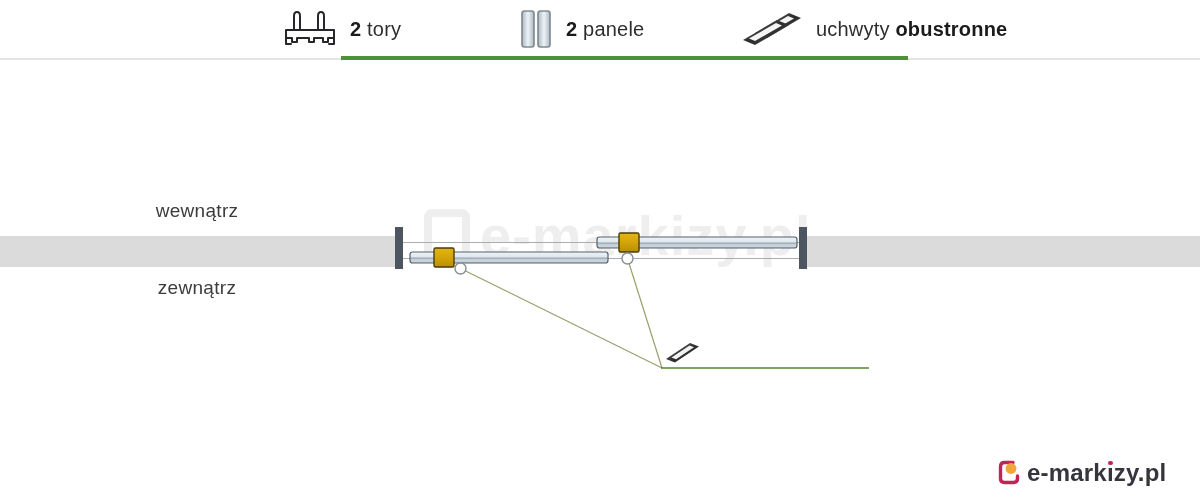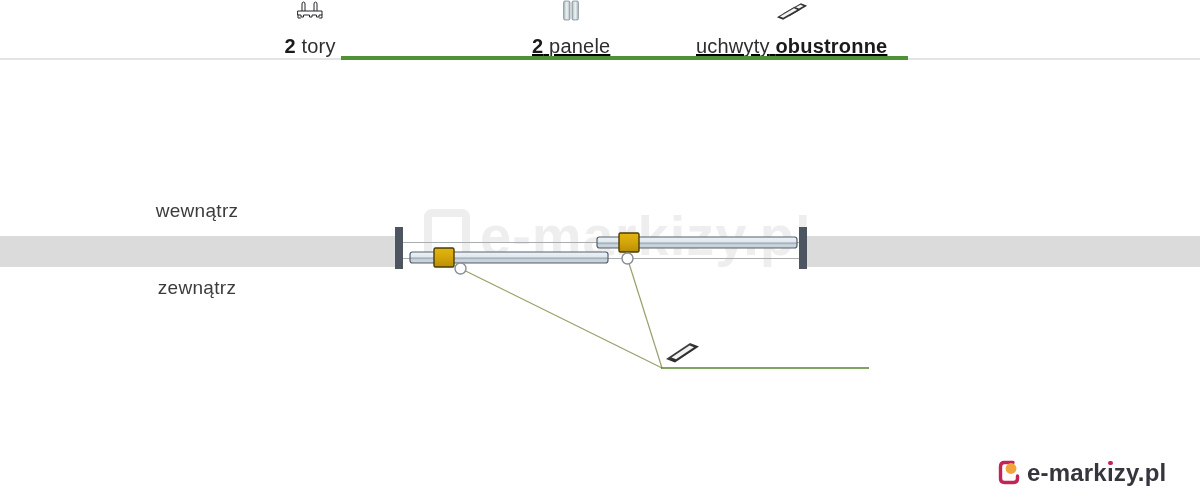--- a/index.html
+++ b/index.html
@@ -5,21 +5,21 @@
   html,body{margin:0;padding:0;background:#fff;}
   .page{
     position:relative;width:1200px;height:500px;background:#ffffff;
     font-family:"Liberation Sans", sans-serif;overflow:hidden;
   }
   
   .header{
     position:absolute;top:0;left:0;width:1200px;height:58px;background:#fff;
     border-bottom:2px solid #e4e4e4;z-index:5;
   }
-  .hitem{position:absolute;top:0;height:58px;display:flex;align-items:center;gap:14px;flex-direction:column;}
+  .hitem{position:absolute;top:0;height:58px;display:flex;align-items:center;gap:14px;}
   .hitem .htext{font-size:20px;color:#2e2e2e;letter-spacing:.2px;white-space:nowrap;}
   .hitem .htext b{color:#1b1b1b;font-weight:bold;}
   .green-underline{position:absolute;left:341px;top:56px;width:567px;height:4px;background:#4e9136;z-index:6;}
   
   .side-label{position:absolute;width:170px;text-align:center;font-size:19px;color:#3c3c3c;letter-spacing:.3px;}
   .label-inside{left:112px;top:200px;}
   .label-outside{left:112px;top:277px;}
   
   .watermark{
     position:absolute;left:424px;top:208px;display:flex;align-items:center;gap:10px;
@@ -58,36 +58,36 @@
           <path d="M34,22 L34,8 Q34,4 37,4 Q40,4 40,8 L40,22"></path>
 
           <path d="M2,22 L50,22 L50,30 L44,30 L44,34 L39,34 L39,30 L30,30 L30,34 L25,34 L25,30 L13,30 L13,34 L8,34 L8,30 L2,30 Z"></path>
           <path d="M2,30 L2,36 L7,36" fill="none"></path>
           <path d="M50,30 L50,36 L45,36" fill="none"></path>
         </g>
       </svg>
       <span class="htext"><b>2</b> <span>tory</span></span>
     </div>
 
-    <div class="hitem" style="left:532px;text-decoration:underline;">
+    <div class="hitem" style="left:520px;">
       <svg width="32" height="40" viewBox="0 0 32 40">
         <defs>
           <linearGradient id="pIconGrad" x1="0" y1="0" x2="1" y2="0">
             <stop offset="0" stop-color="#a9b8c0"></stop>
             <stop offset="0.5" stop-color="#eef4f7"></stop>
             <stop offset="1" stop-color="#a9b8c0"></stop>
           </linearGradient>
         </defs>
         <rect x="2" y="2" width="12" height="36" rx="2.5" fill="url(#pIconGrad)" stroke="#7f8a91" stroke-width="1.6"></rect>
         <rect x="18" y="2" width="12" height="36" rx="2.5" fill="url(#pIconGrad)" stroke="#7f8a91" stroke-width="1.6"></rect>
       </svg>
       <span class="htext"><b>2</b> <span>panele</span></span>
     </div>
 
-    <div class="hitem" style="left:696px;gap:12px;text-decoration:underline;">
+    <div class="hitem" style="left:740px;gap:12px;">
       <svg width="64" height="44" viewBox="0 0 64 44">
         <defs>
           <linearGradient id="hIconGrad" x1="0" y1="0" x2="1" y2="1">
             <stop offset="0" stop-color="#777777"></stop>
             <stop offset="0.5" stop-color="#2c2c2c"></stop>
             <stop offset="1" stop-color="#555555"></stop>
           </linearGradient>
         </defs>
 
         <polygon points="15,26 49,6 61,11 27,31" fill="url(#hIconGrad)"></polygon>

